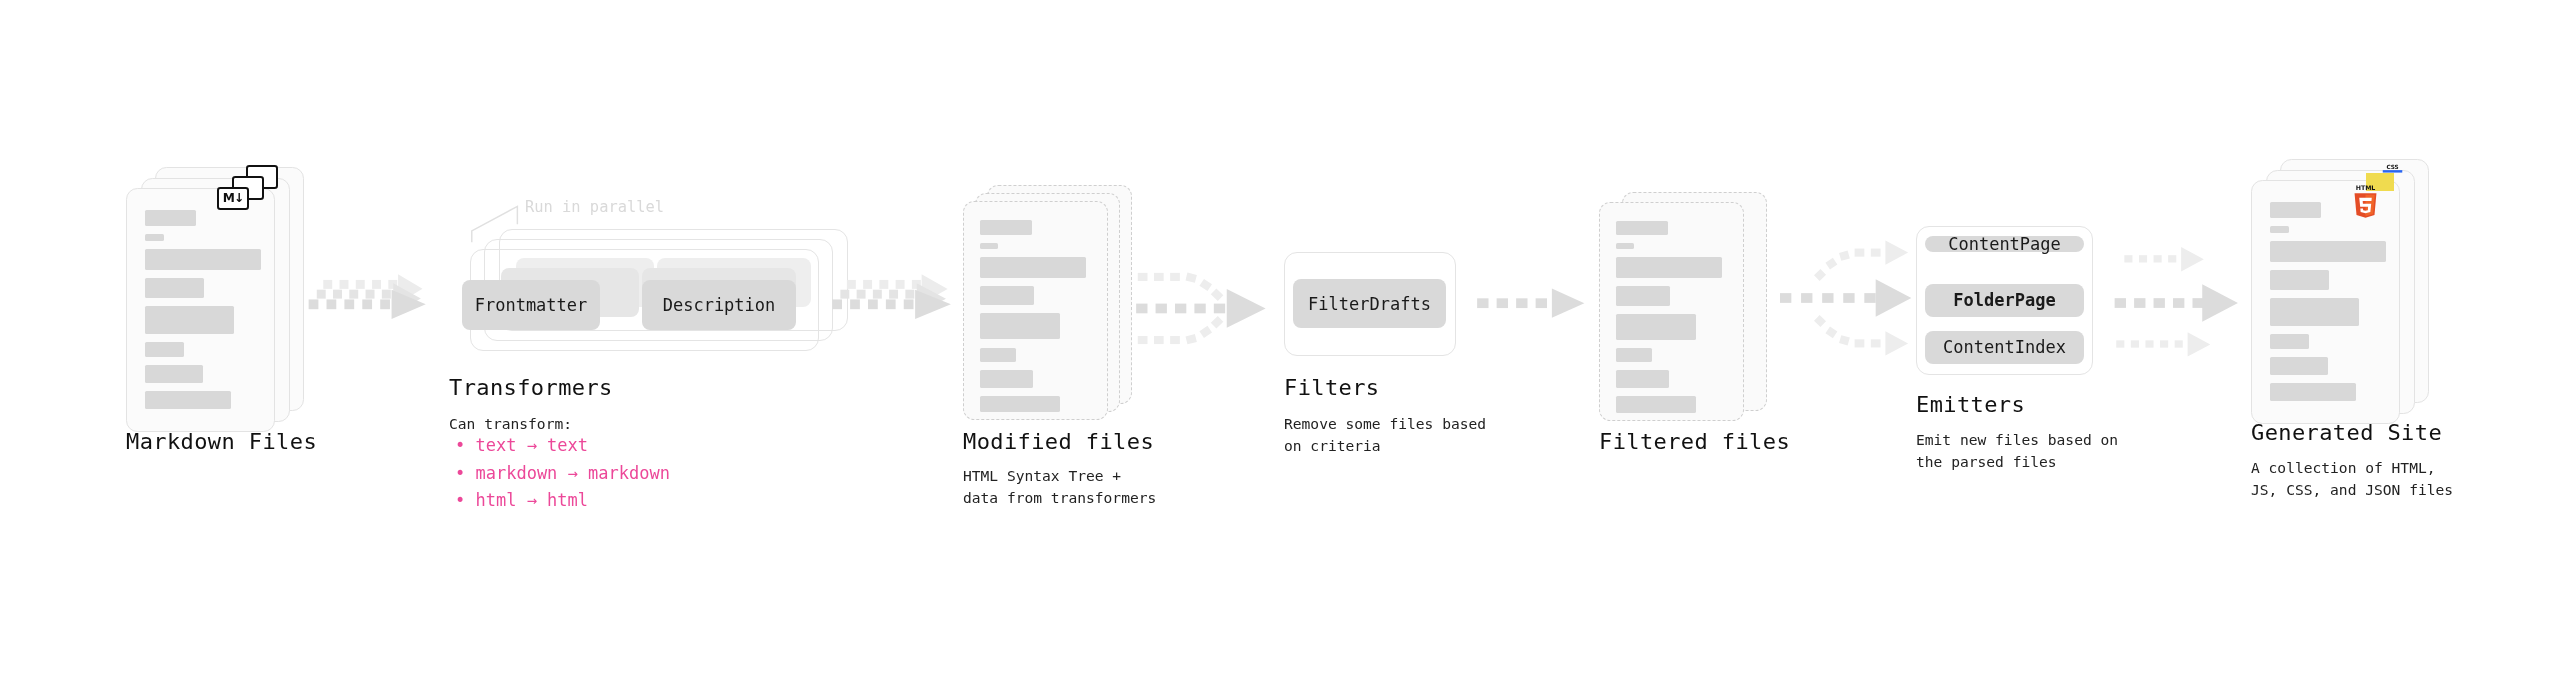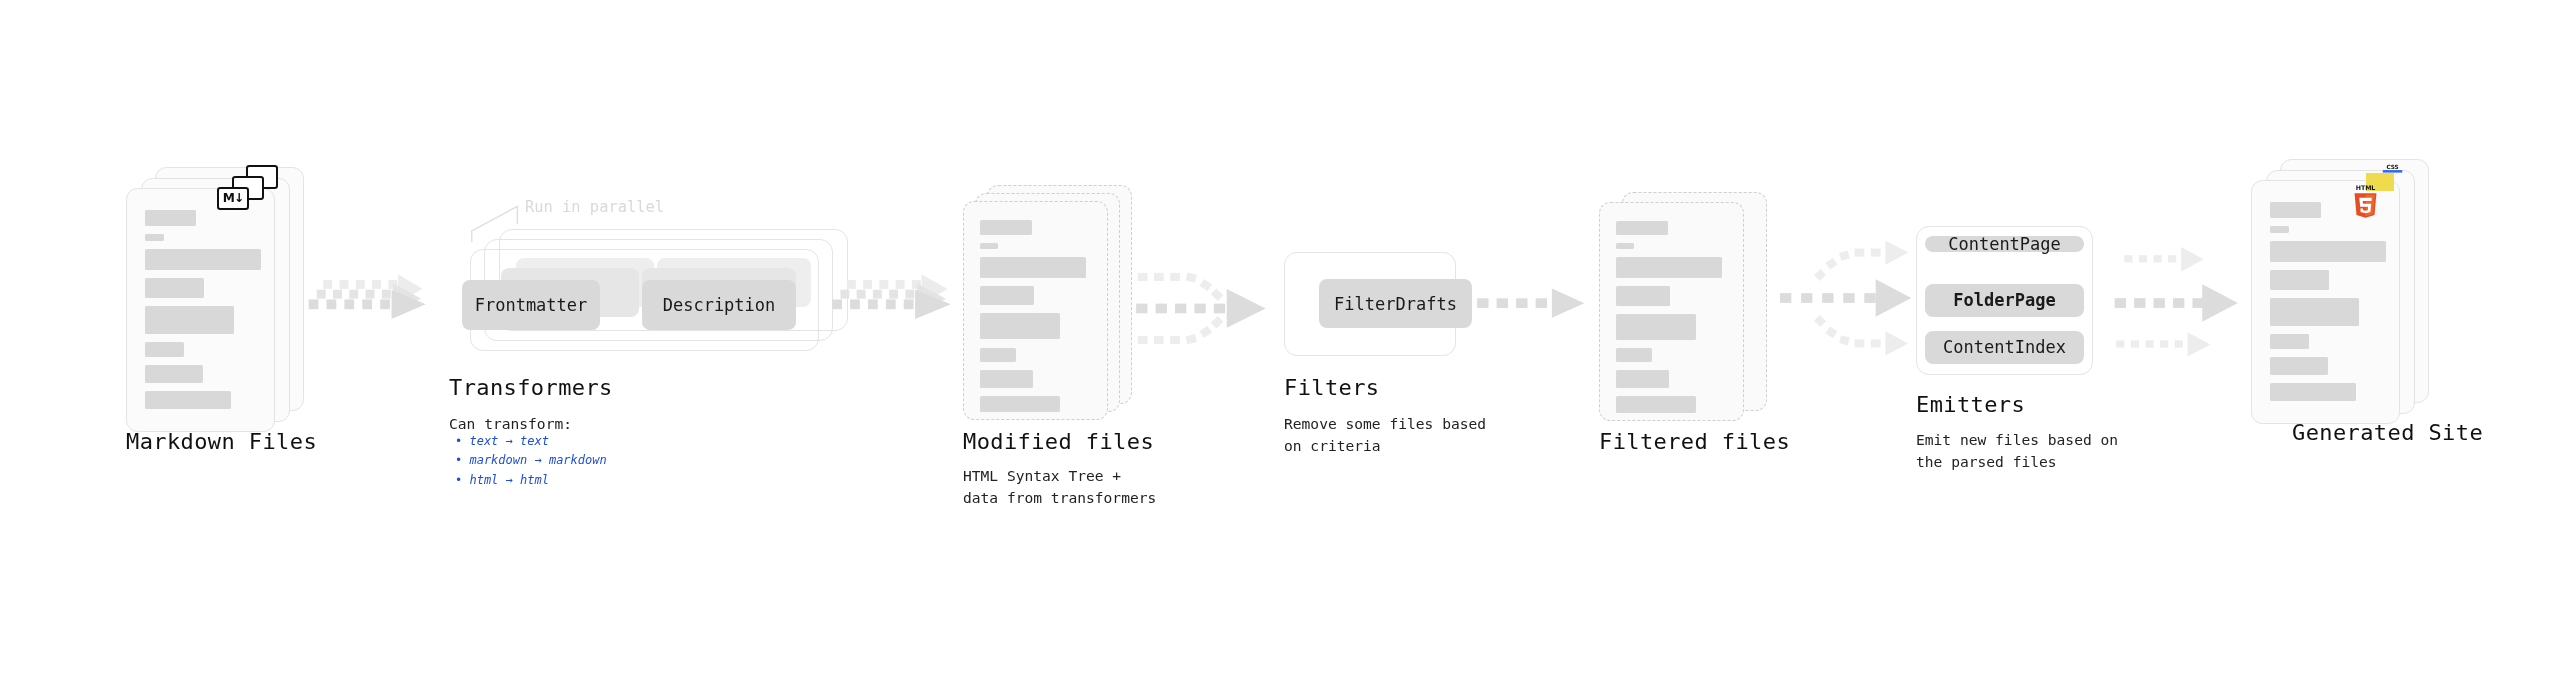--- a/index.html
+++ b/index.html
@@ -61,21 +61,21 @@
     white-space:nowrap;font-family:"DejaVu Sans Mono","Liberation Mono",monospace;
   }
   .sub{
     position:absolute;font-size:14.6px;line-height:1.5;color:#222;
     white-space:pre;font-family:"DejaVu Sans Mono","Liberation Mono",monospace;
   }
   .ghost-label{
     position:absolute;font-size:15.4px;color:#d9d9d9;white-space:nowrap;
     font-family:"DejaVu Sans Mono","Liberation Mono",monospace;
   }
-  .bullets{position:absolute;font-size:12px;line-height:1.62;color:#1d4ed8;font-style:italic;}
+  .bullets{position:absolute;font-size:17px;line-height:1.62;color:#ec4899;}
   .bullets div{white-space:pre;}
 
   svg{overflow:visible;}
 </style>
 </head>
 <body>
 
 <div class="stage">
 
   <div class="card-stack" style="left:126px;top:167px;width:183px;height:260px;">
@@ -235,21 +235,21 @@
       <rect x="0" y="44" width="14" height="12"></rect>
         <rect x="24" y="44" width="14" height="12"></rect>
       <rect x="48" y="44" width="14" height="12"></rect>
         <rect x="72" y="44" width="14" height="12"></rect>
       <rect x="96" y="44" width="14" height="12"></rect>
       <path d="M112 26 L160 50 L112 74 Z"></path>
     </g>
   </svg>
 
   <div class="group" style="left:1284px;top:252px;width:172px;height:104px;"></div>
-  <div class="chip" style="left:1293px;top:279px;width:153px;height:49px;margin-left:26px;">FilterDrafts</div>
+  <div class="chip" style="left:1293px;top:279px;width:153px;height:49px;">FilterDrafts</div>
   <div class="title" style="left:1284px;top:375px;">Filters</div>
   <div class="sub" style="left:1284px;top:413px;">Remove some files based
 on criteria</div>
 
   <svg class="node" style="left:1477px;top:291px;width:114px;height:32.5px;" viewBox="0 0 140 40">
     <g fill="#dcdcdc">
       <rect x="0" y="9" width="14" height="12"></rect>
         <rect x="24" y="9" width="14" height="12"></rect>
       <rect x="48" y="9" width="14" height="12"></rect>
         <rect x="72" y="9" width="14" height="12"></rect>
@@ -358,16 +358,18 @@
 
     <div class="badge js-badge" style="left:115px;top:14px;"></div>
 
     <svg class="badge html5-badge" style="left:99px;top:24.4px;" viewBox="0 0 38 46">
       <text x="19" y="9" font-size="8" font-weight="700" text-anchor="middle" fill="#111" font-family="DejaVu Sans, sans-serif">HTML</text>
       <path d="M5 13 L33 13 L30.5 41 L19 44.5 L7.5 41 Z" fill="#e44d26"></path>
       <path d="M19 15 L30.8 15 L28.7 39.6 L19 42.6 Z" fill="#f16529"></path>
       <path d="M11 19 L27 19 L26.6 23 L15.4 23 L15.7 26.4 L26.3 26.4 L25.2 37 L19 38.8 L12.8 37 L12.4 32.6 L15.8 32.6 L16 34.8 L19 35.6 L22 34.8 L22.3 30.3 L12.2 30.3 Z" fill="#ffffff"></path>
     </svg>
   </div>
-  <div class="title" style="left:2251px;top:420px;margin-left:41px;">Generated Site</div>
+  <div class="title" style="left:2251px;top:420px;">Generated Site</div>
+  <div class="sub" style="left:2251px;top:457px;">A collection of HTML,
+JS, CSS, and JSON files</div>
 
 </div>
 
 
 </body></html>

